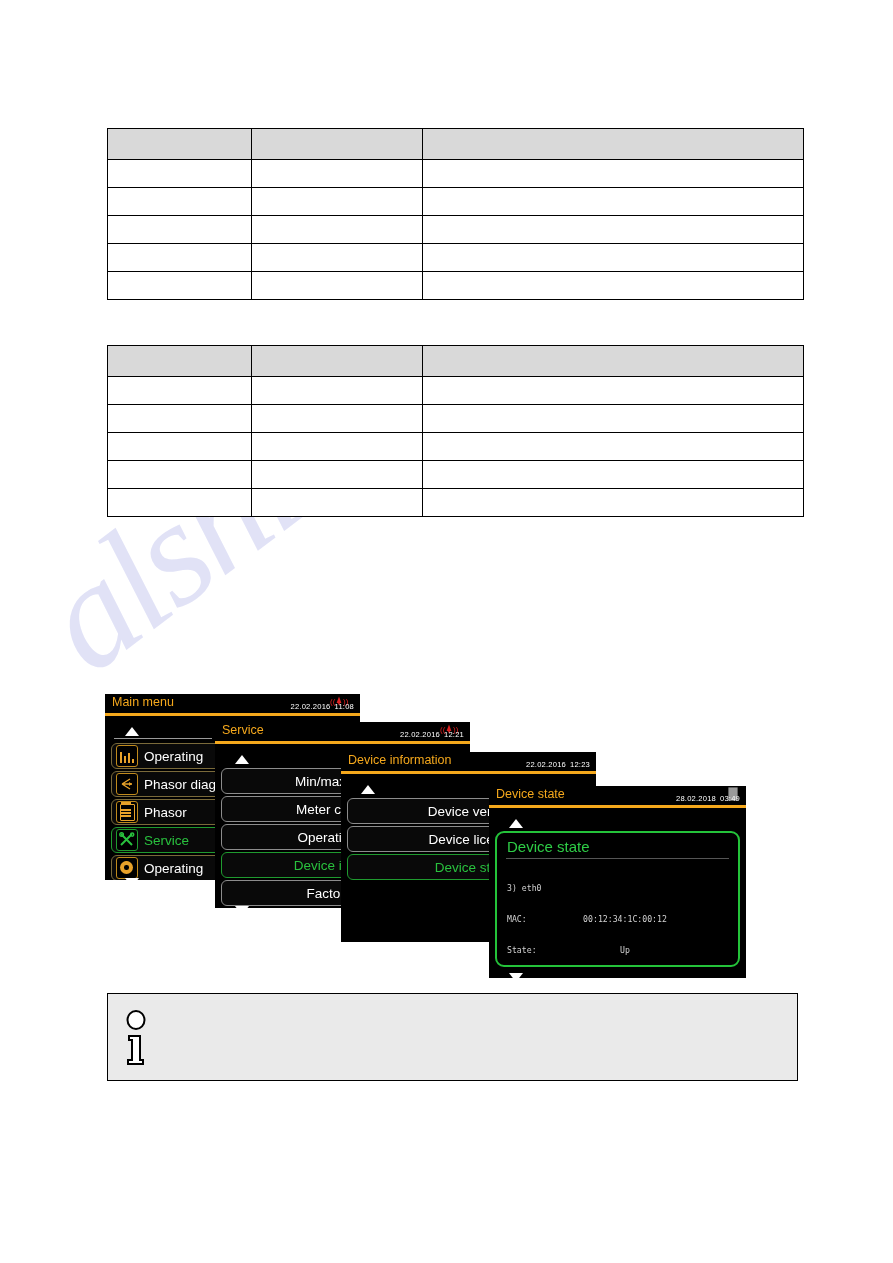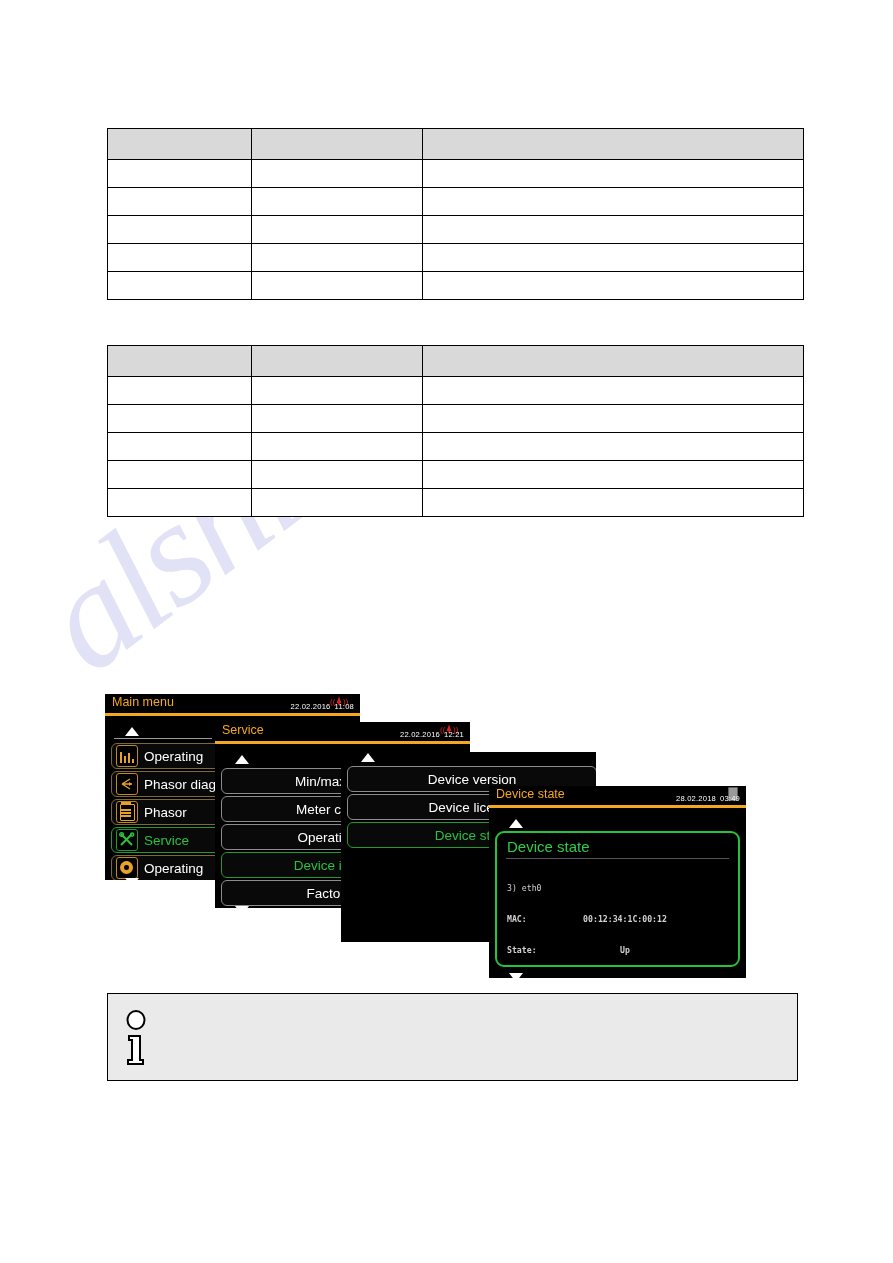--- a/index.html
+++ b/index.html
@@ -114,21 +114,21 @@
   }
   #ds-card .ds-h{
     color:#2ecc46;font-size:15px;padding:5px 0 3px 10px;
   }
   #ds-card .ds-sep{height:1px;background:#555;margin:0 9px 3px 9px;}
   .ds-mono{
     font-family:"DejaVu Sans Mono","Liberation Mono",monospace;
     font-size:8.2px;color:#d2d2d2;line-height:10.4px;padding-left:10px;
     white-space:pre;
   }
-  .ds-row{display:flex;font-weight:bold;}
+  .ds-row{display:flex;}
   .ds-k{width:74px;flex:0 0 74px;}
   .ds-v{width:88px;flex:0 0 88px;text-align:center;}
   .ds-t{width:40px;flex:0 0 40px;}
 </style>
 </head>
 <body>
 
 <div class="page">
 
   <div class="watermark">
@@ -313,20 +313,27 @@
       <div class="mitem plain" style="left:6px;top:126px;width:250px;">
         <span class="lbl">Factory reset</span>
       </div>
       <div class="mitem plain" style="left:6px;top:154px;width:250px;"></div>
 
       <div class="arrow-down" style="left:20px;top:152px;"></div>
     </div>
   </div>
 
   <div class="screen" id="scr-devinfo" style="left:341px;top:752px;width:255px;height:190px;">
+    <div class="scr-head">
+      <div class="scr-title">Device information</div>
+      <div class="scr-stamp">
+        <span>22.02.2016</span><span class="tm">12:23</span>
+      </div>
+      <div class="scr-rule" style="top:19px;"></div>
+    </div>
     <div class="scr-body" style="height:168px;">
       <div class="arrow-up" style="left:20px;top:1px;"></div>
 
       <div class="mitem plain" style="left:6px;top:14px;width:250px;">
         <span class="lbl">Device version</span>
       </div>
       <div class="mitem plain" style="left:6px;top:42px;width:250px;">
         <span class="lbl">Device license</span>
       </div>
       <div class="mitem plain sel" style="left:6px;top:70px;width:250px;">

